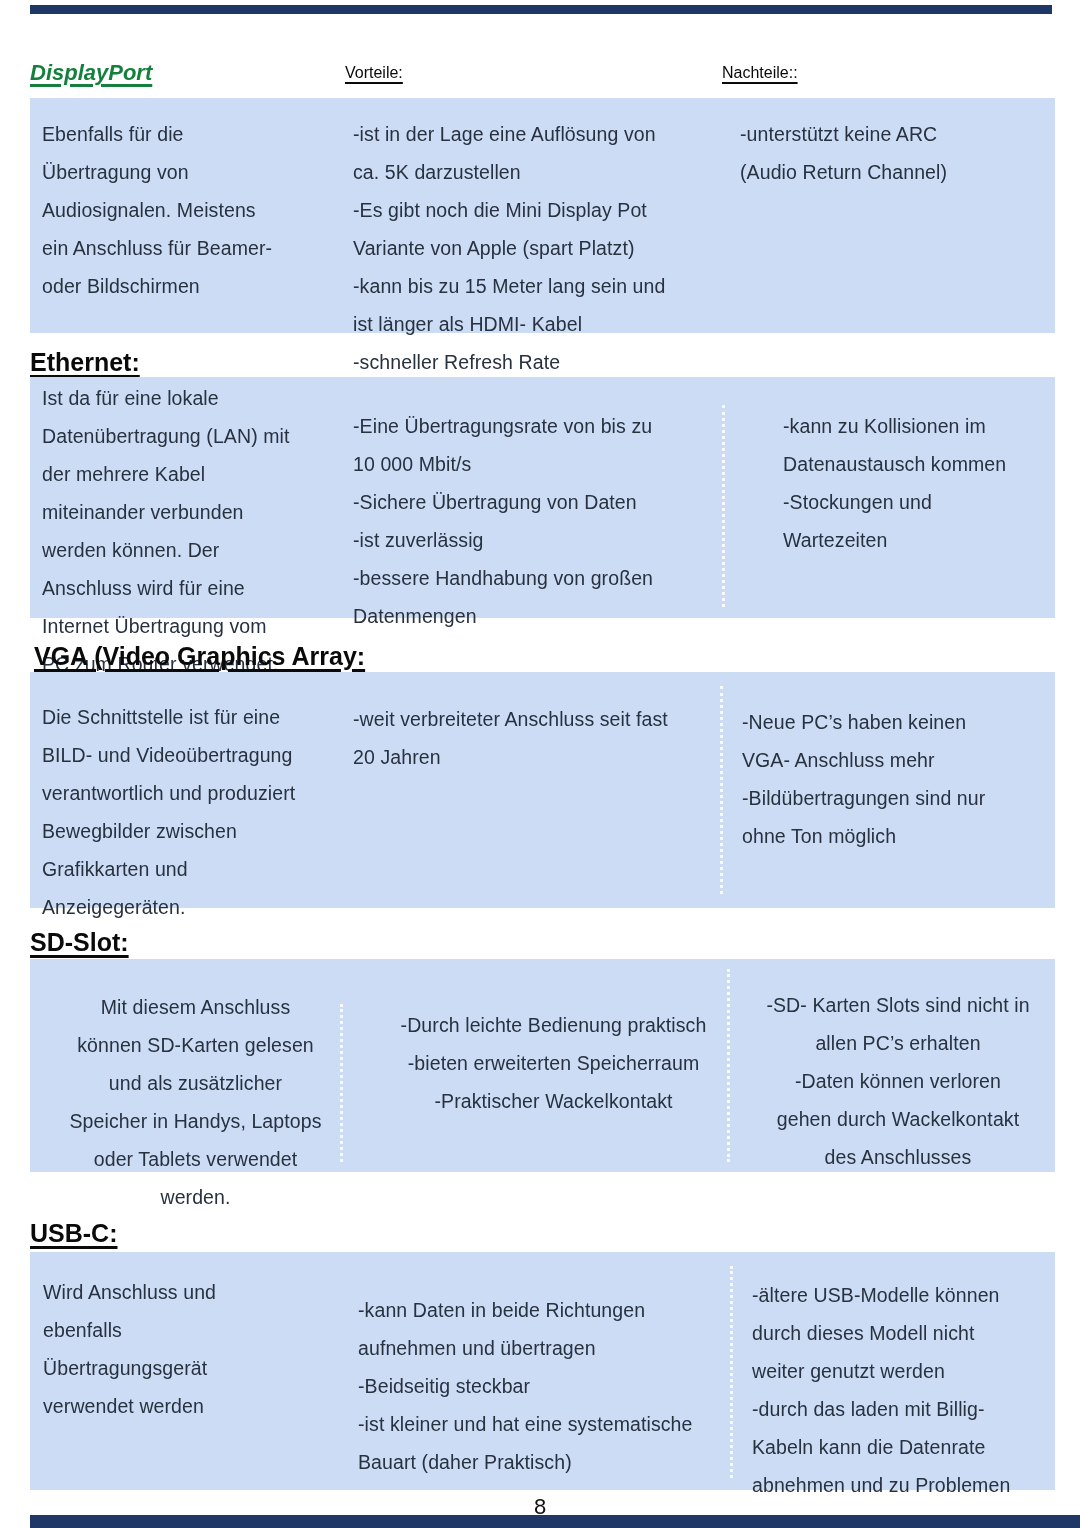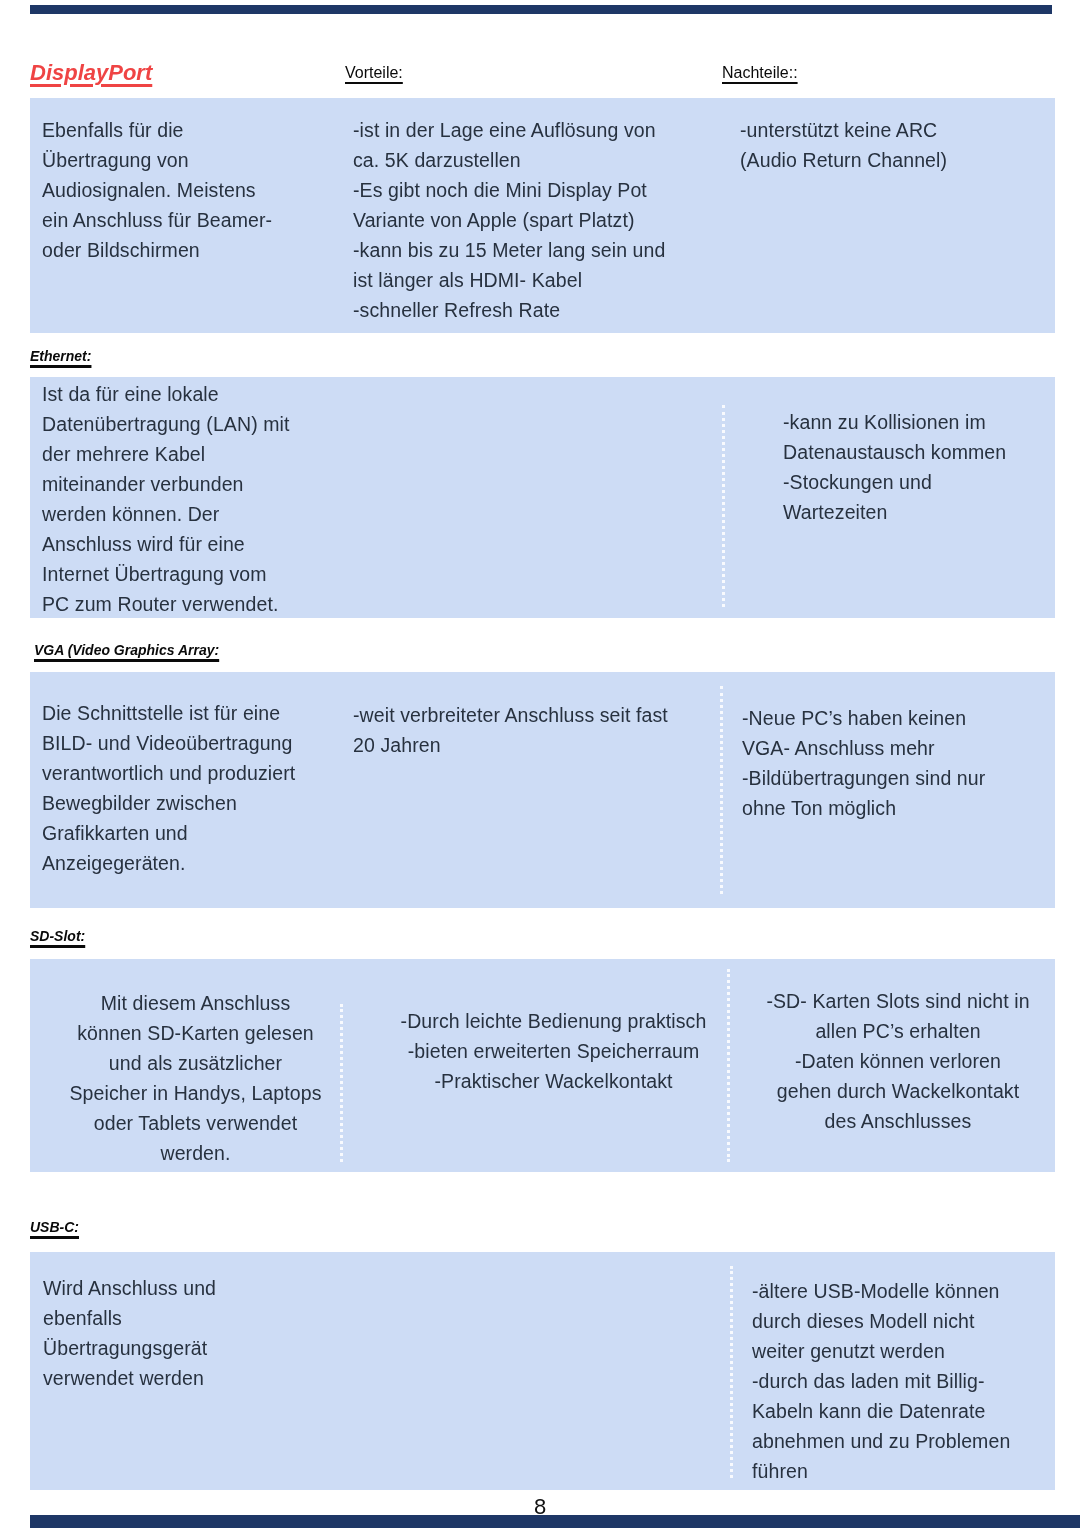--- a/index.html
+++ b/index.html
@@ -8,42 +8,42 @@
     width:1080px; height:1528px;
     background:#ffffff;
     font-family:"Liberation Sans","DejaVu Sans",sans-serif;
     color:#27313f;
     overflow:hidden;
   }
   .edge-bar { position:absolute; background:#1e3766; }
   .port-title {
     position:absolute;
     font-size:22px; font-weight:bold; font-style:italic;
-    color:#ef4444;
+    color:#15803d;
     text-decoration:underline; text-decoration-thickness:2.5px; text-underline-offset:4px;
   }
   .tbl-head {
     position:absolute;
     font-size:16px; color:#0a0a0a;
     text-decoration:underline; text-decoration-thickness:1.5px; text-underline-offset:4px;
   }
   .sec-head {
     position:absolute;
-    font-size:14px; font-weight:bold; font-style:italic;
+    font-size:25px; font-weight:bold; 
     color:#0a0a0a;
     text-decoration:underline; text-decoration-thickness:2.5px; text-underline-offset:4px;
   }
   .box {
     position:absolute; left:30px; width:1025px;
     background:#cddcf5;
   }
   .col {
     position:absolute;
     white-space:pre-line;
-    font-size:19.5px; line-height:30px;
+    font-size:19.5px; line-height:38px;
     letter-spacing:0.1px;
   }
   .vsep {
     position:absolute; width:0;
     border-left:3px dotted rgba(255,255,255,0.85);
   }
   .page-number {
     position:absolute; left:0; right:0;
     text-align:center;
     font-size:22px; color:#101010;
@@ -80,20 +80,26 @@
   <div class="sec-head" style="left:30px; top:348px;">Ethernet:</div>
   <div class="box" style="top:377px; height:241px;">
     <div class="col" style="left:12px; top:2px; width:305px;">Ist da für eine lokale
 Datenübertragung (LAN) mit
 der mehrere Kabel
 miteinander verbunden
 werden können. Der
 Anschluss wird für eine
 Internet Übertragung vom
 PC zum Router verwendet.</div>
+    <div class="col" style="left:323px; top:30px; width:395px;">-Eine Übertragungsrate von bis zu
+10 000 Mbit/s
+-Sichere Übertragung von Daten
+-ist zuverlässig
+-bessere Handhabung von großen
+Datenmengen</div>
     <div class="vsep" style="left:692px; top:28px; height:202px;"></div>
     <div class="col" style="left:710px; top:30px; width:310px;margin-left:43px;">-kann zu Kollisionen im
 Datenaustausch kommen
 -Stockungen und
 Wartezeiten</div>
   </div>
 
   <div class="sec-head" style="left:34px; top:642px;">VGA (Video Graphics Array:</div>
   <div class="box" style="top:672px; height:236px;">
     <div class="col" style="left:12px; top:26px; width:305px;">Die Schnittstelle ist für eine
@@ -130,20 +136,25 @@
 gehen durch Wackelkontakt
 des Anschlusses</div>
   </div>
 
   <div class="sec-head" style="left:30px; top:1219px;">USB-C:</div>
   <div class="box" style="top:1252px; height:238px;text-decoration:underline;">
     <div class="col" style="left:13px; top:21px; width:305px;">Wird Anschluss und
 ebenfalls
 Übertragungsgerät
 verwendet werden</div>
+    <div class="col" style="left:328px; top:39px; width:400px;">-kann Daten in beide Richtungen
+aufnehmen und übertragen
+-Beidseitig steckbar
+-ist kleiner und hat eine systematische
+Bauart (daher Praktisch)</div>
     <div class="vsep" style="left:700px; top:14px; height:212px;"></div>
     <div class="col" style="left:722px; top:24px; width:310px;">-ältere USB-Modelle können
 durch dieses Modell nicht
 weiter genutzt werden
 -durch das laden mit Billig-
 Kabeln kann die Datenrate
 abnehmen und zu Problemen
 führen</div>
   </div>
 

